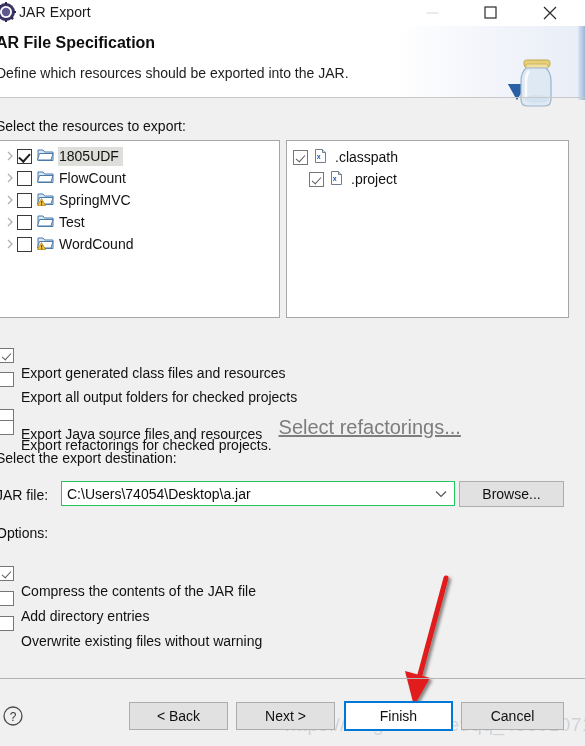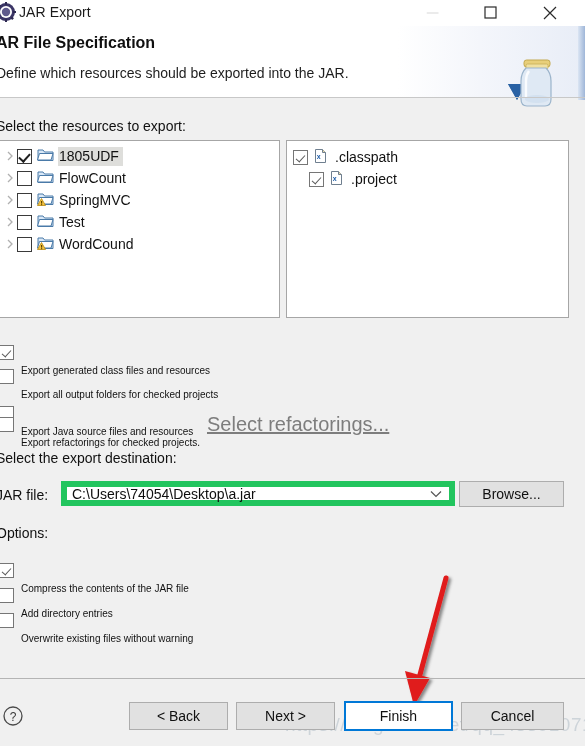--- a/index.html
+++ b/index.html
@@ -52,26 +52,26 @@
   .cbox.checked::after{content:"";position:absolute;left:3px;top:1px;width:5px;height:9px;
         border:solid #202020;border-width:0 2px 2px 0;transform:rotate(42deg);}
   .cbox.light.checked::after{border-color:#5a5a5a;border-width:0 1.5px 1.5px 0;left:4px;top:2px;height:8px;width:4px;}
   .ticon{flex:0 0 18px;width:18px;height:18px;position:relative;margin-right:3px;}
   .tlabel{font-size:14px;color:#111;white-space:nowrap;padding:0 4px 1px 1px;line-height:18px;}
   .trow.selected .tlabel{background:#dededb;}
 
   
   .optrow{position:absolute;display:flex;align-items:center;left:-1px;}
   .optrow .cbox{margin-right:7px;}
-  .opttext{font-size:10px;color:#111;white-space:nowrap;margin-top:36px;}
+  .opttext{font-size:14px;color:#111;white-space:nowrap;margin-top:36px;}
   .link-disabled{font-size:20px;color:#7d7d7d;text-decoration:underline;margin-left:7px;white-space:nowrap;}
 
   
   .combo{position:absolute;left:61px;top:481px;width:394px;height:25px;background:#fff;
-     border:6px solid #22c55e;box-sizing:border-box;display:flex;align-items:center;}
+     border:1px solid #22c55e;box-sizing:border-box;display:flex;align-items:center;}
   .combo-value{font-size:14px;color:#0d0d0d;padding-left:5px;flex:1;white-space:nowrap;overflow:hidden;}
   .combo-arrow{width:26px;height:23px;display:flex;align-items:center;justify-content:center;}
   .btn{position:absolute;background:#e1e1e1;border:1px solid #adadad;box-sizing:border-box;
      font-size:14px;color:#101010;display:flex;align-items:center;justify-content:center;}
   .btn-browse{left:459px;top:481px;width:105px;height:26px;}
 
   
   .footer-sep{position:absolute;left:0;top:678px;width:585px;height:1px;background:#b4b4b4;}
   .help-icon{position:absolute;left:2px;top:705px;width:22px;height:22px;}
   .btn-back{left:129px;top:702px;width:99px;height:28px;}

